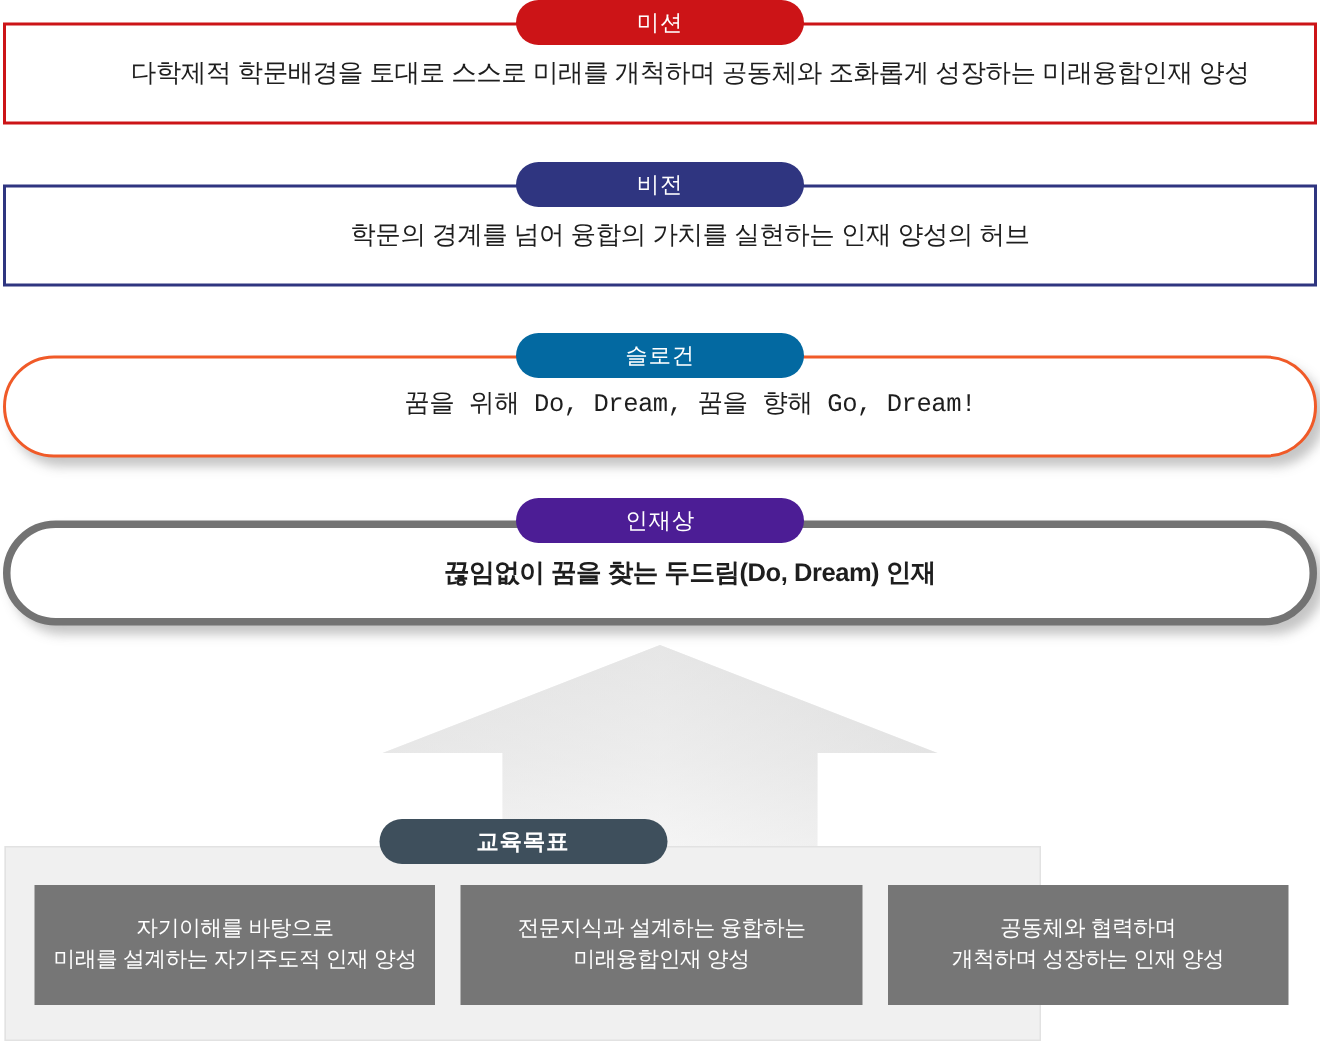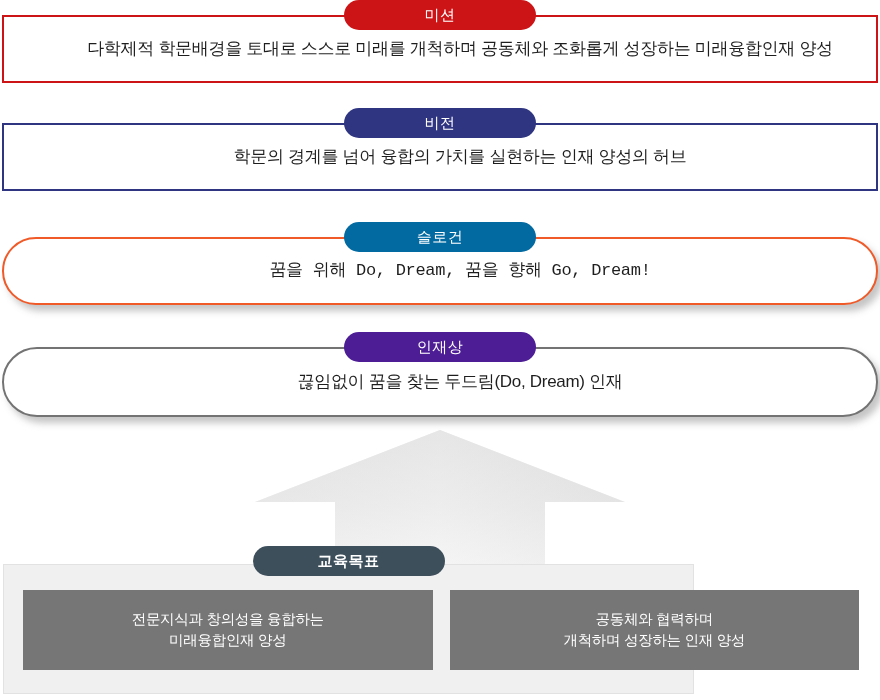--- a/index.html
+++ b/index.html
@@ -102,23 +102,24 @@
     box-shadow: 5px 6px 7px rgba(90, 90, 90, 0.35);
     font-family: Liberation Mono, monospace;
   }
   #slogan-badge { background: #0369a1; }
 
   
   #talent-section { top: 332px; height: 104px; }
   #talent-band {
     top: 15px;
     height: 70px;
-    border: 2px solid #737373;
+    border: 5px solid #737373;
     border-radius: 40px;
     box-shadow: 5px 6px 7px rgba(90, 90, 90, 0.35);
+    font-weight: bold;
   }
   #talent-badge { background: #4c1d95; }
 
   
   #arrow-wrap {
     position: absolute;
     top: 430px;
     left: 0;
     width: 880px;
     height: 140px;
@@ -231,20 +232,22 @@
       </defs>
       <polygon points="440,0 625,72 545,72 545,140 335,140 335,72 255,72" fill="url(#arrowGrad)"></polygon>
       <polygon points="440,0 625,72 545,72 545,140 335,140 335,72 255,72" fill="url(#arrowGradH)" opacity="0.45"></polygon>
     </svg>
   </div>
 
   <div id="goals-section">
     <div id="goal-badge">교육목표</div>
 
     <div id="goal-cards">
-      <div class="goal-card">전문지식과 창의성을 융합하는
+      <div class="goal-card">자기이해를 바탕으로
+미래를 설계하는 자기주도적 인재 양성</div>
+      <div class="goal-card">전문지식과 설계하는 융합하는
 미래융합인재 양성</div>
       <div class="goal-card">공동체와 협력하며
 개척하며 성장하는 인재 양성</div>
     </div>
   </div>
 
 </div>
 
 </body></html>

